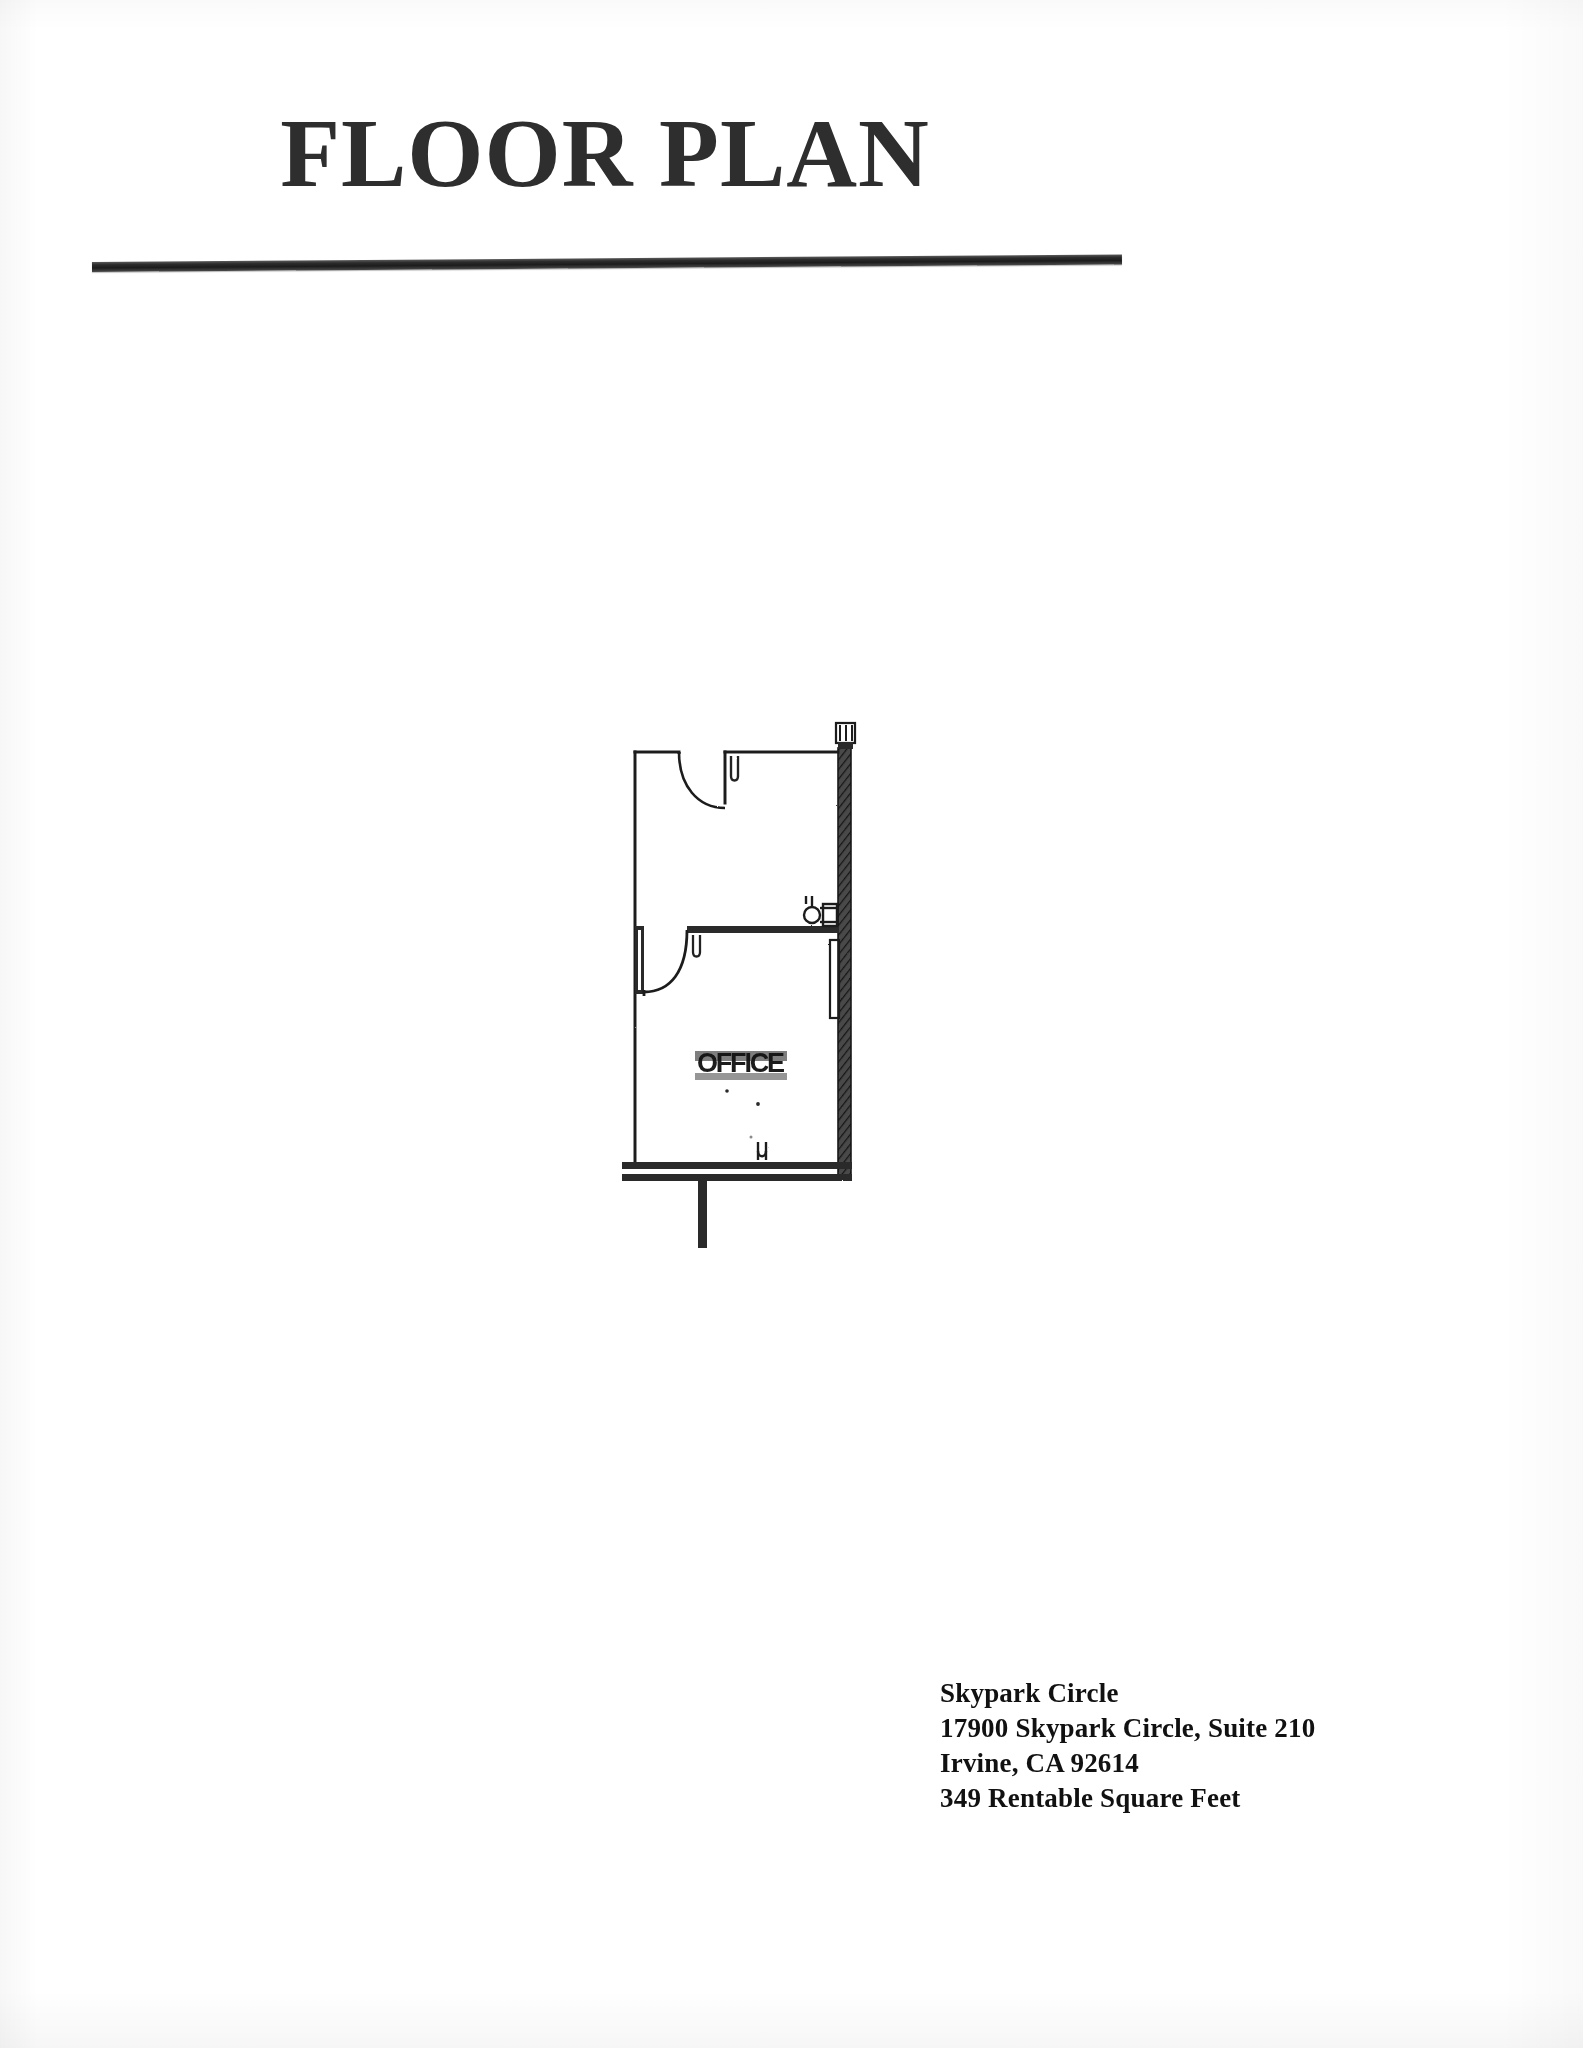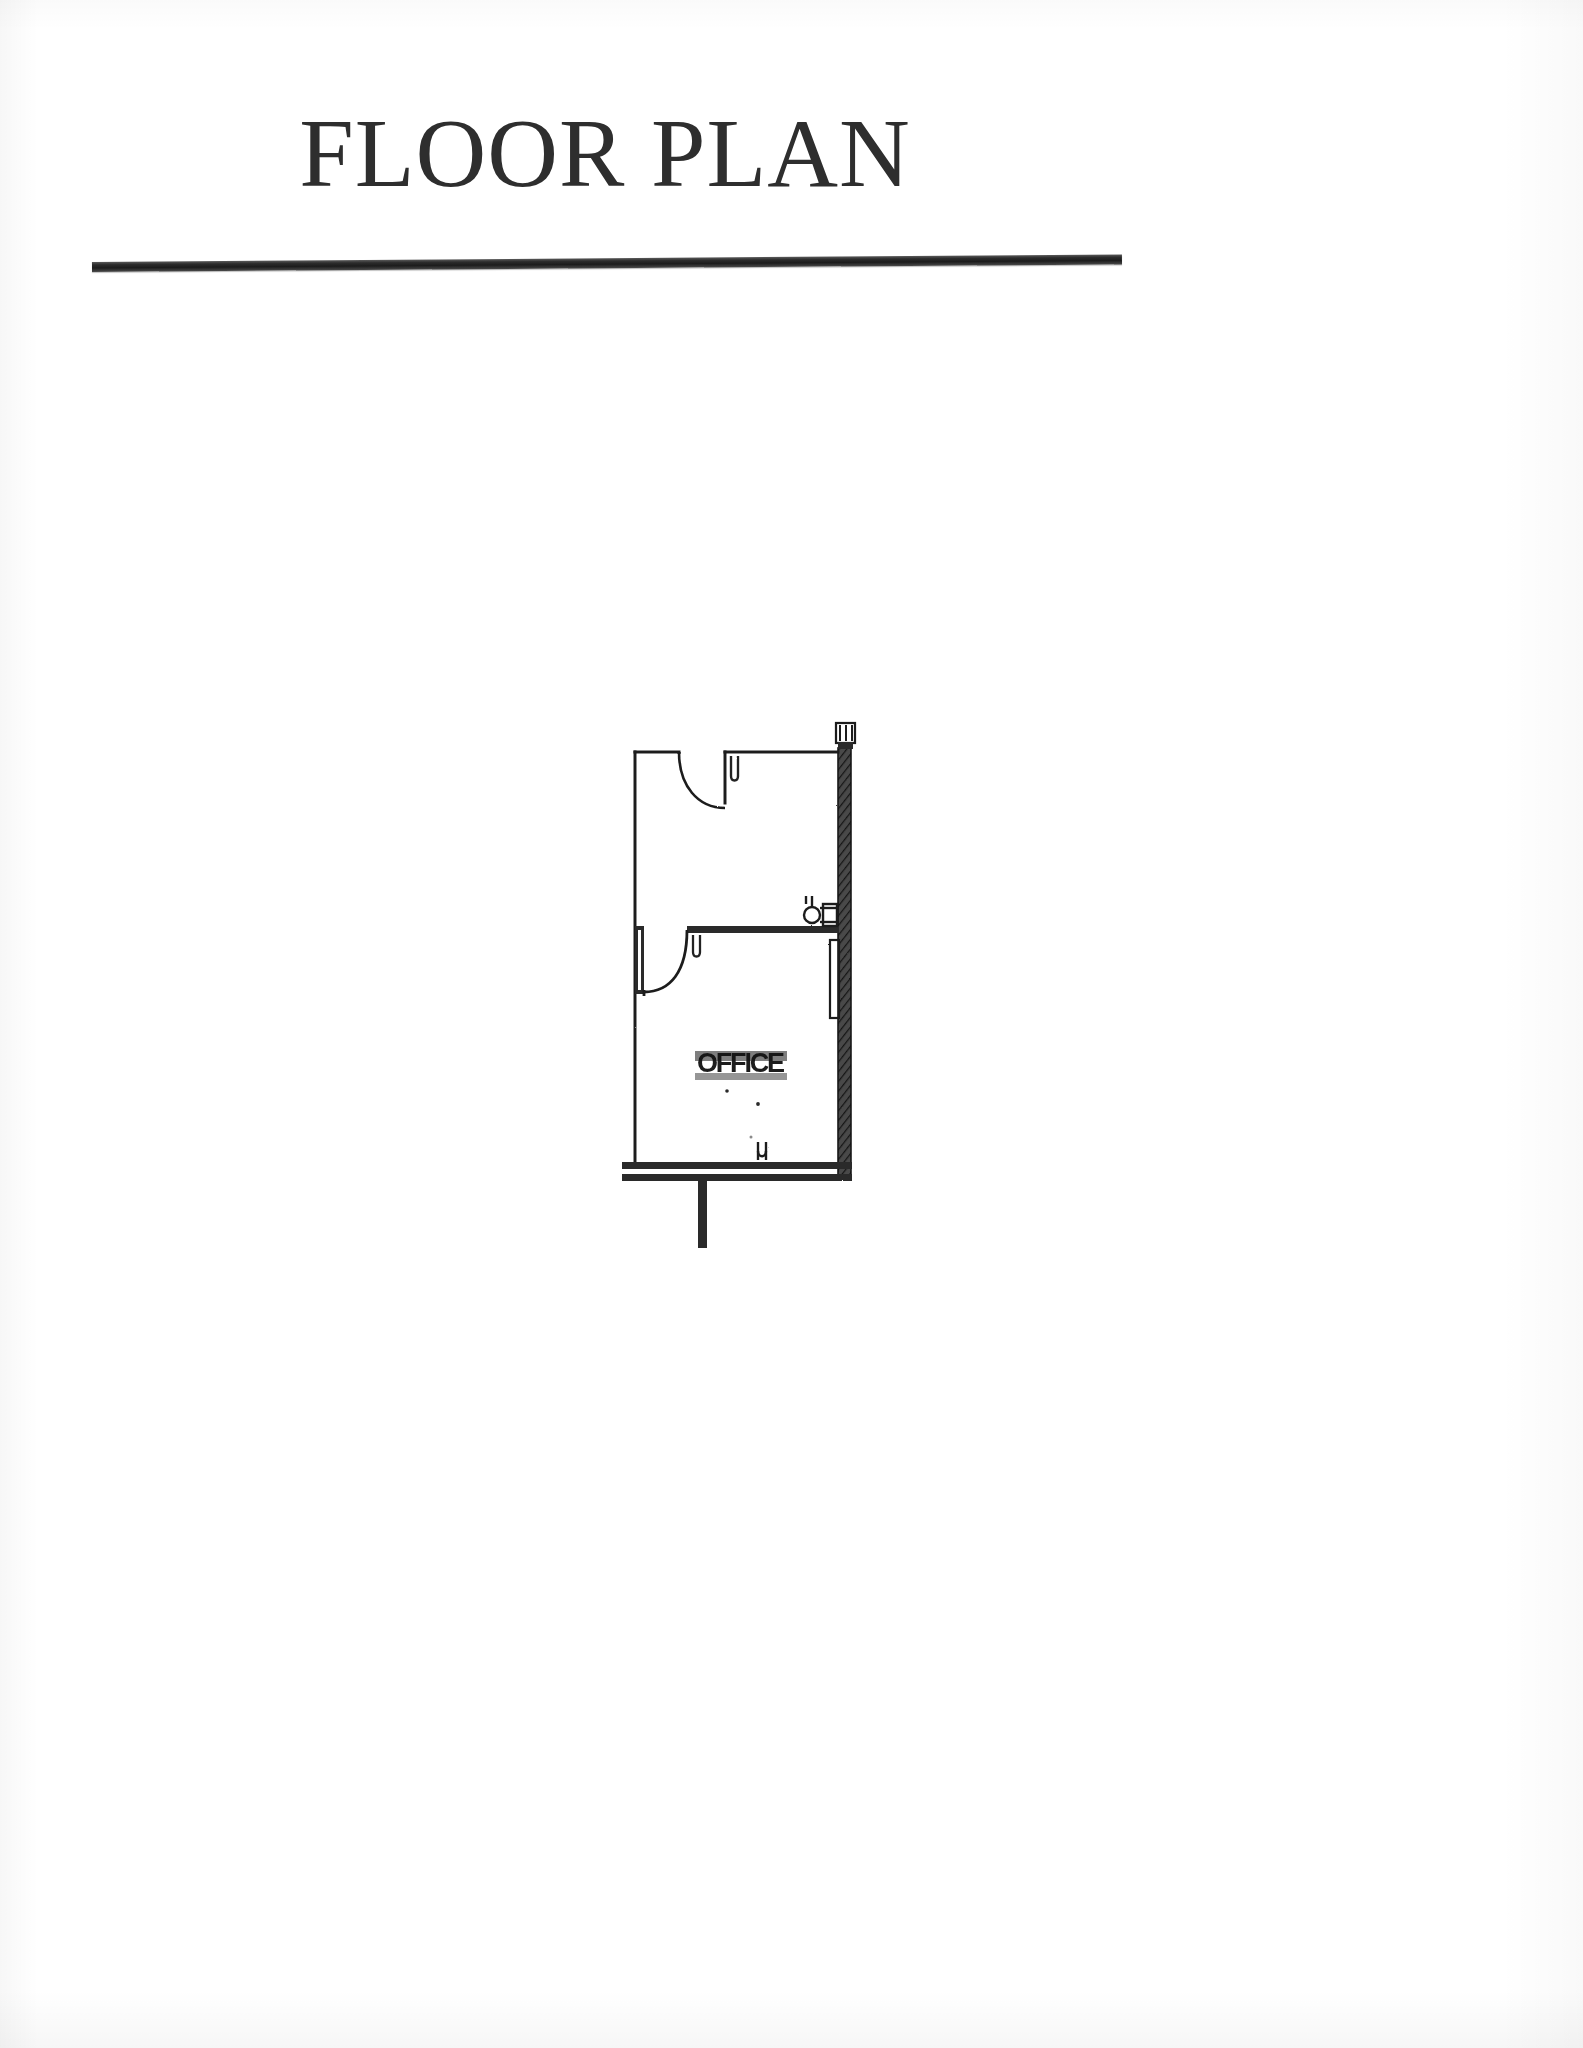--- a/index.html
+++ b/index.html
@@ -34,21 +34,21 @@
   
   #title {
     position: absolute;
     left: 0;
     top: 104px;
     width: 1210px;
     text-align: center;
     font-family: "Liberation Serif", "DejaVu Serif", serif;
     font-size: 98px;
     line-height: 1.0;
-    font-weight: 400;
+    font-weight: 700;
     letter-spacing: 1px;
     color: #2e2e2e;
     -webkit-font-smoothing: antialiased;
   }
 
   #title-rule {
     position: absolute;
     left: 92px;
     top: 262px;
     width: 1030px;
@@ -213,14 +213,22 @@
       </g>
 
       <g fill="#2a2a2a">
         <circle cx="147" cy="401" r="1.8"></circle>
         <circle cx="178" cy="414" r="1.9"></circle>
         <circle cx="171" cy="447" r="1.5" opacity="0.55"></circle>
       </g>
     </svg>
   </div>
 
+  <div id="address">
+    <div class="addr-line">
+      <span class="underlined">Skypark Circle</span>
+    </div>
+    <div class="addr-line">17900 Skypark Circle, Suite 210</div>
+    <div class="addr-line">Irvine, CA 92614</div>
+    <div class="addr-line">349 Rentable Square Feet</div>
+  </div>
 
 </div>
 
 </body></html>

